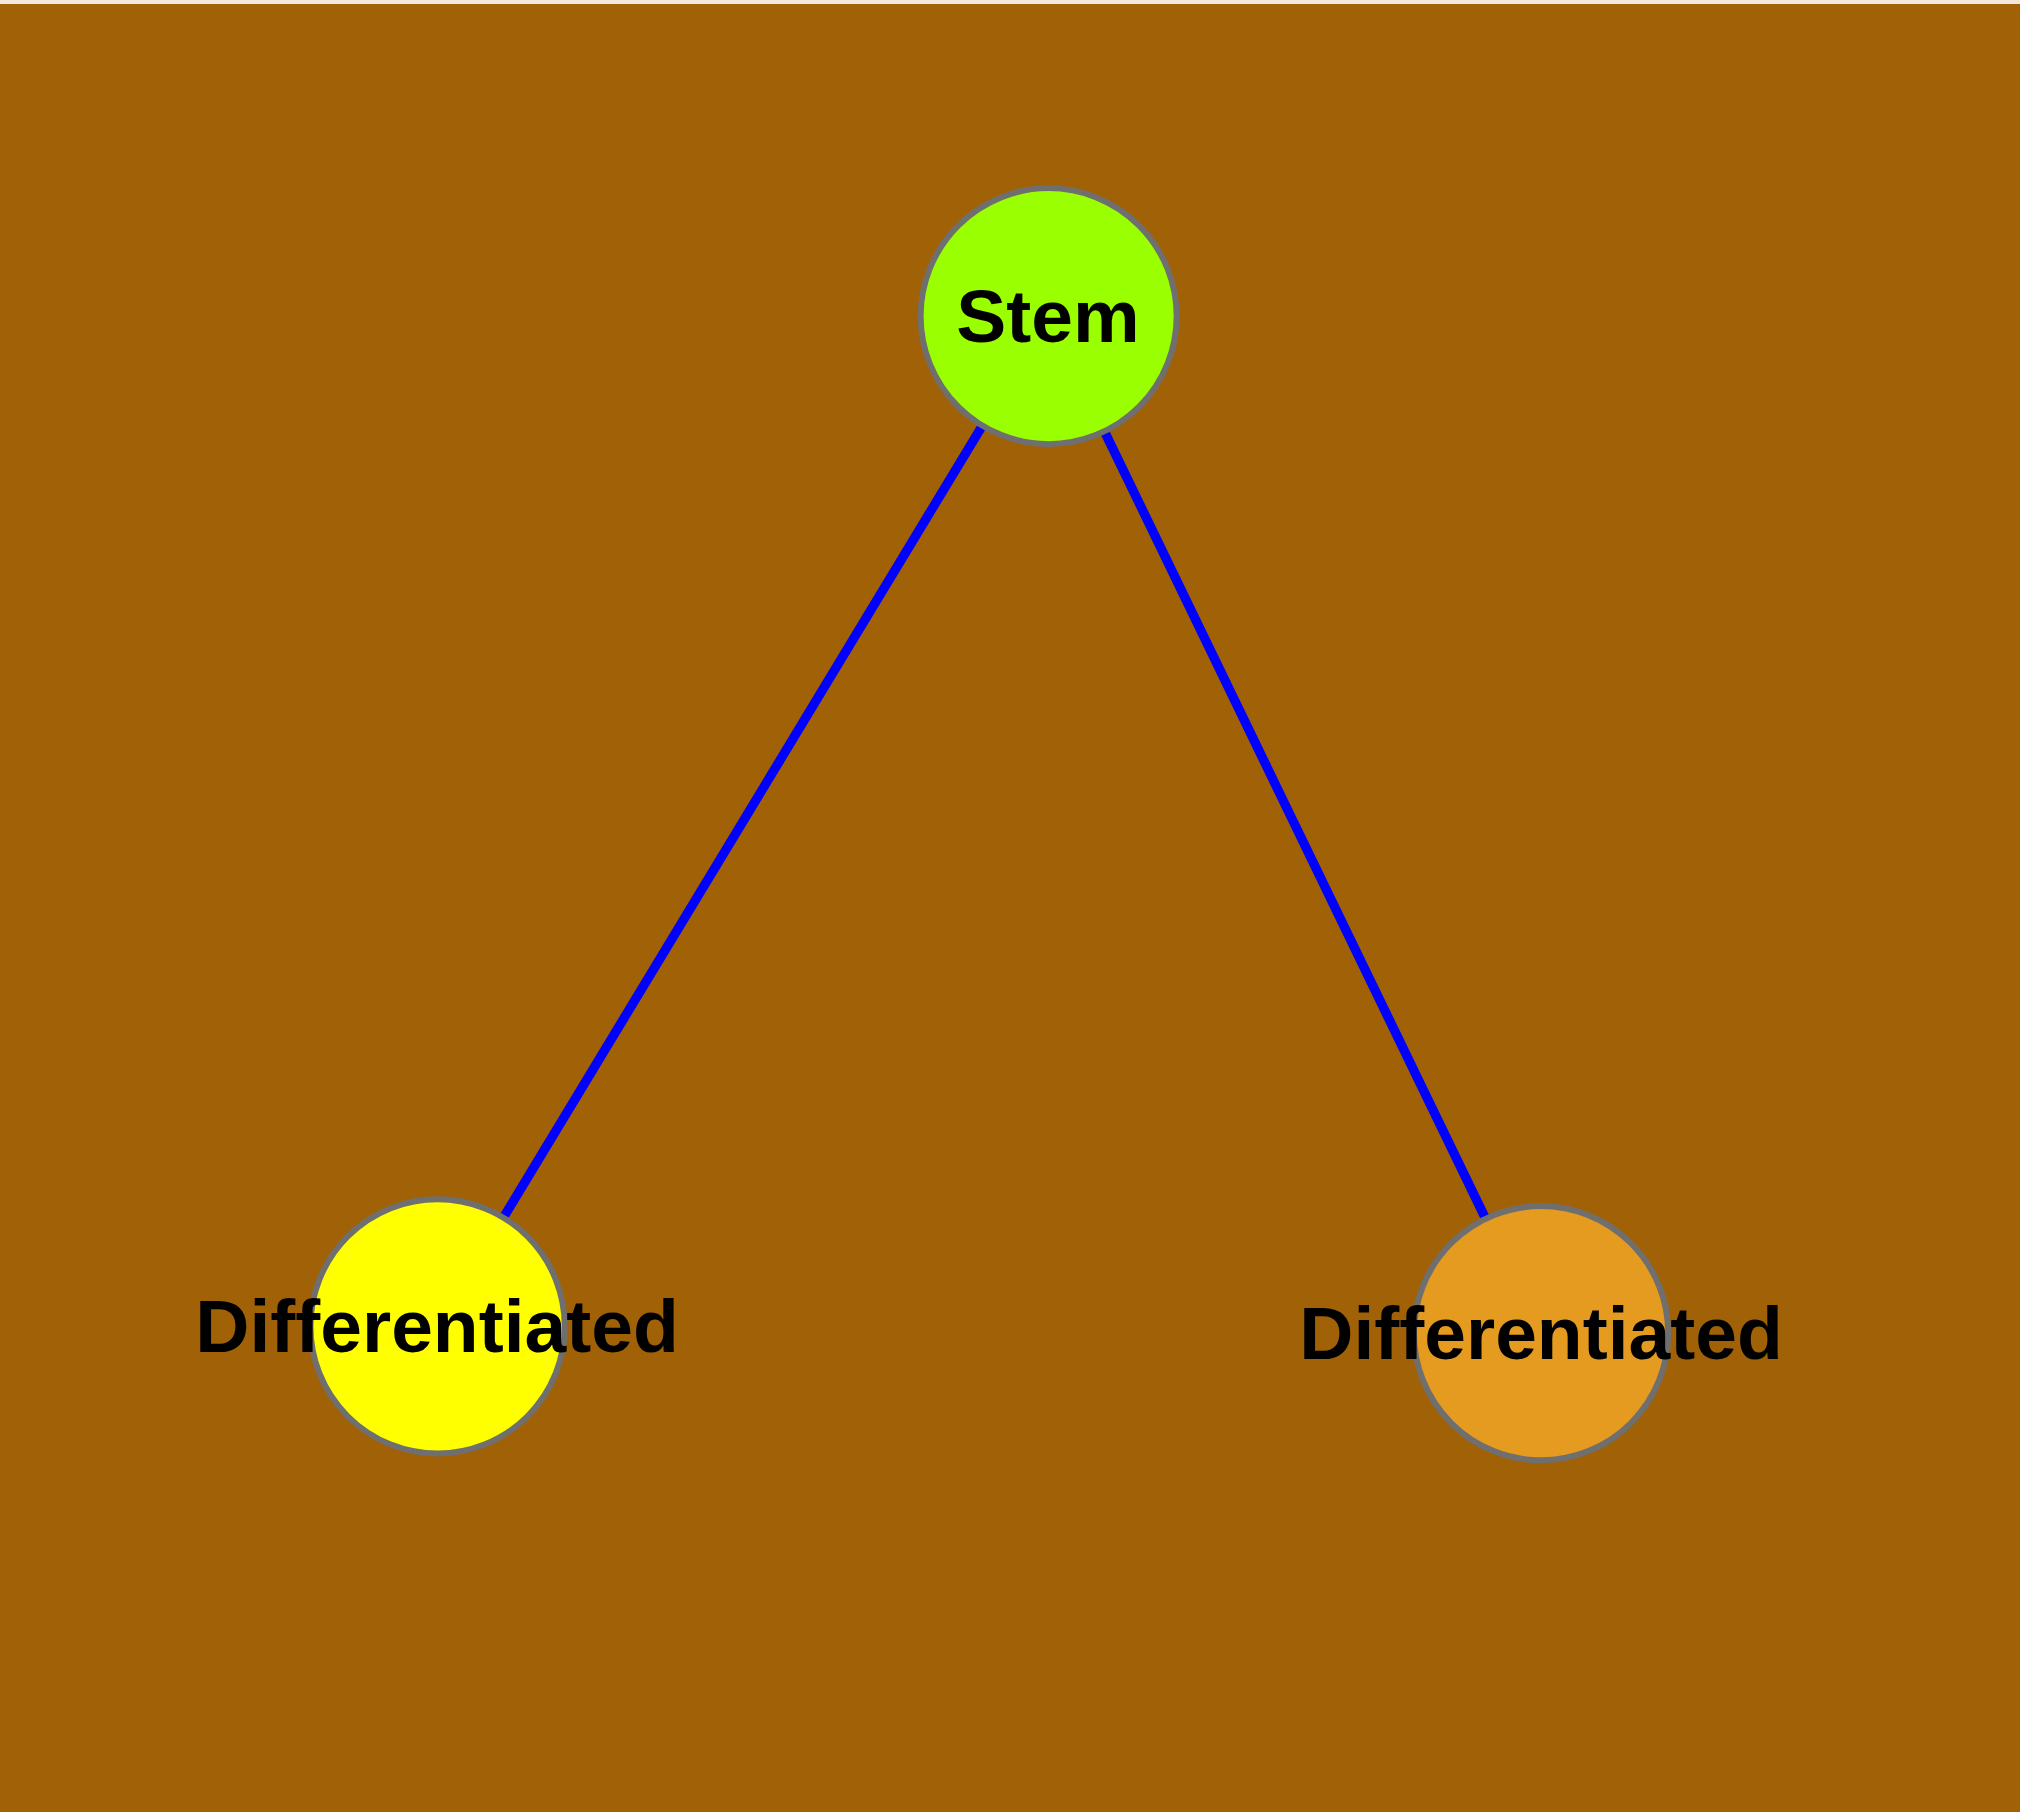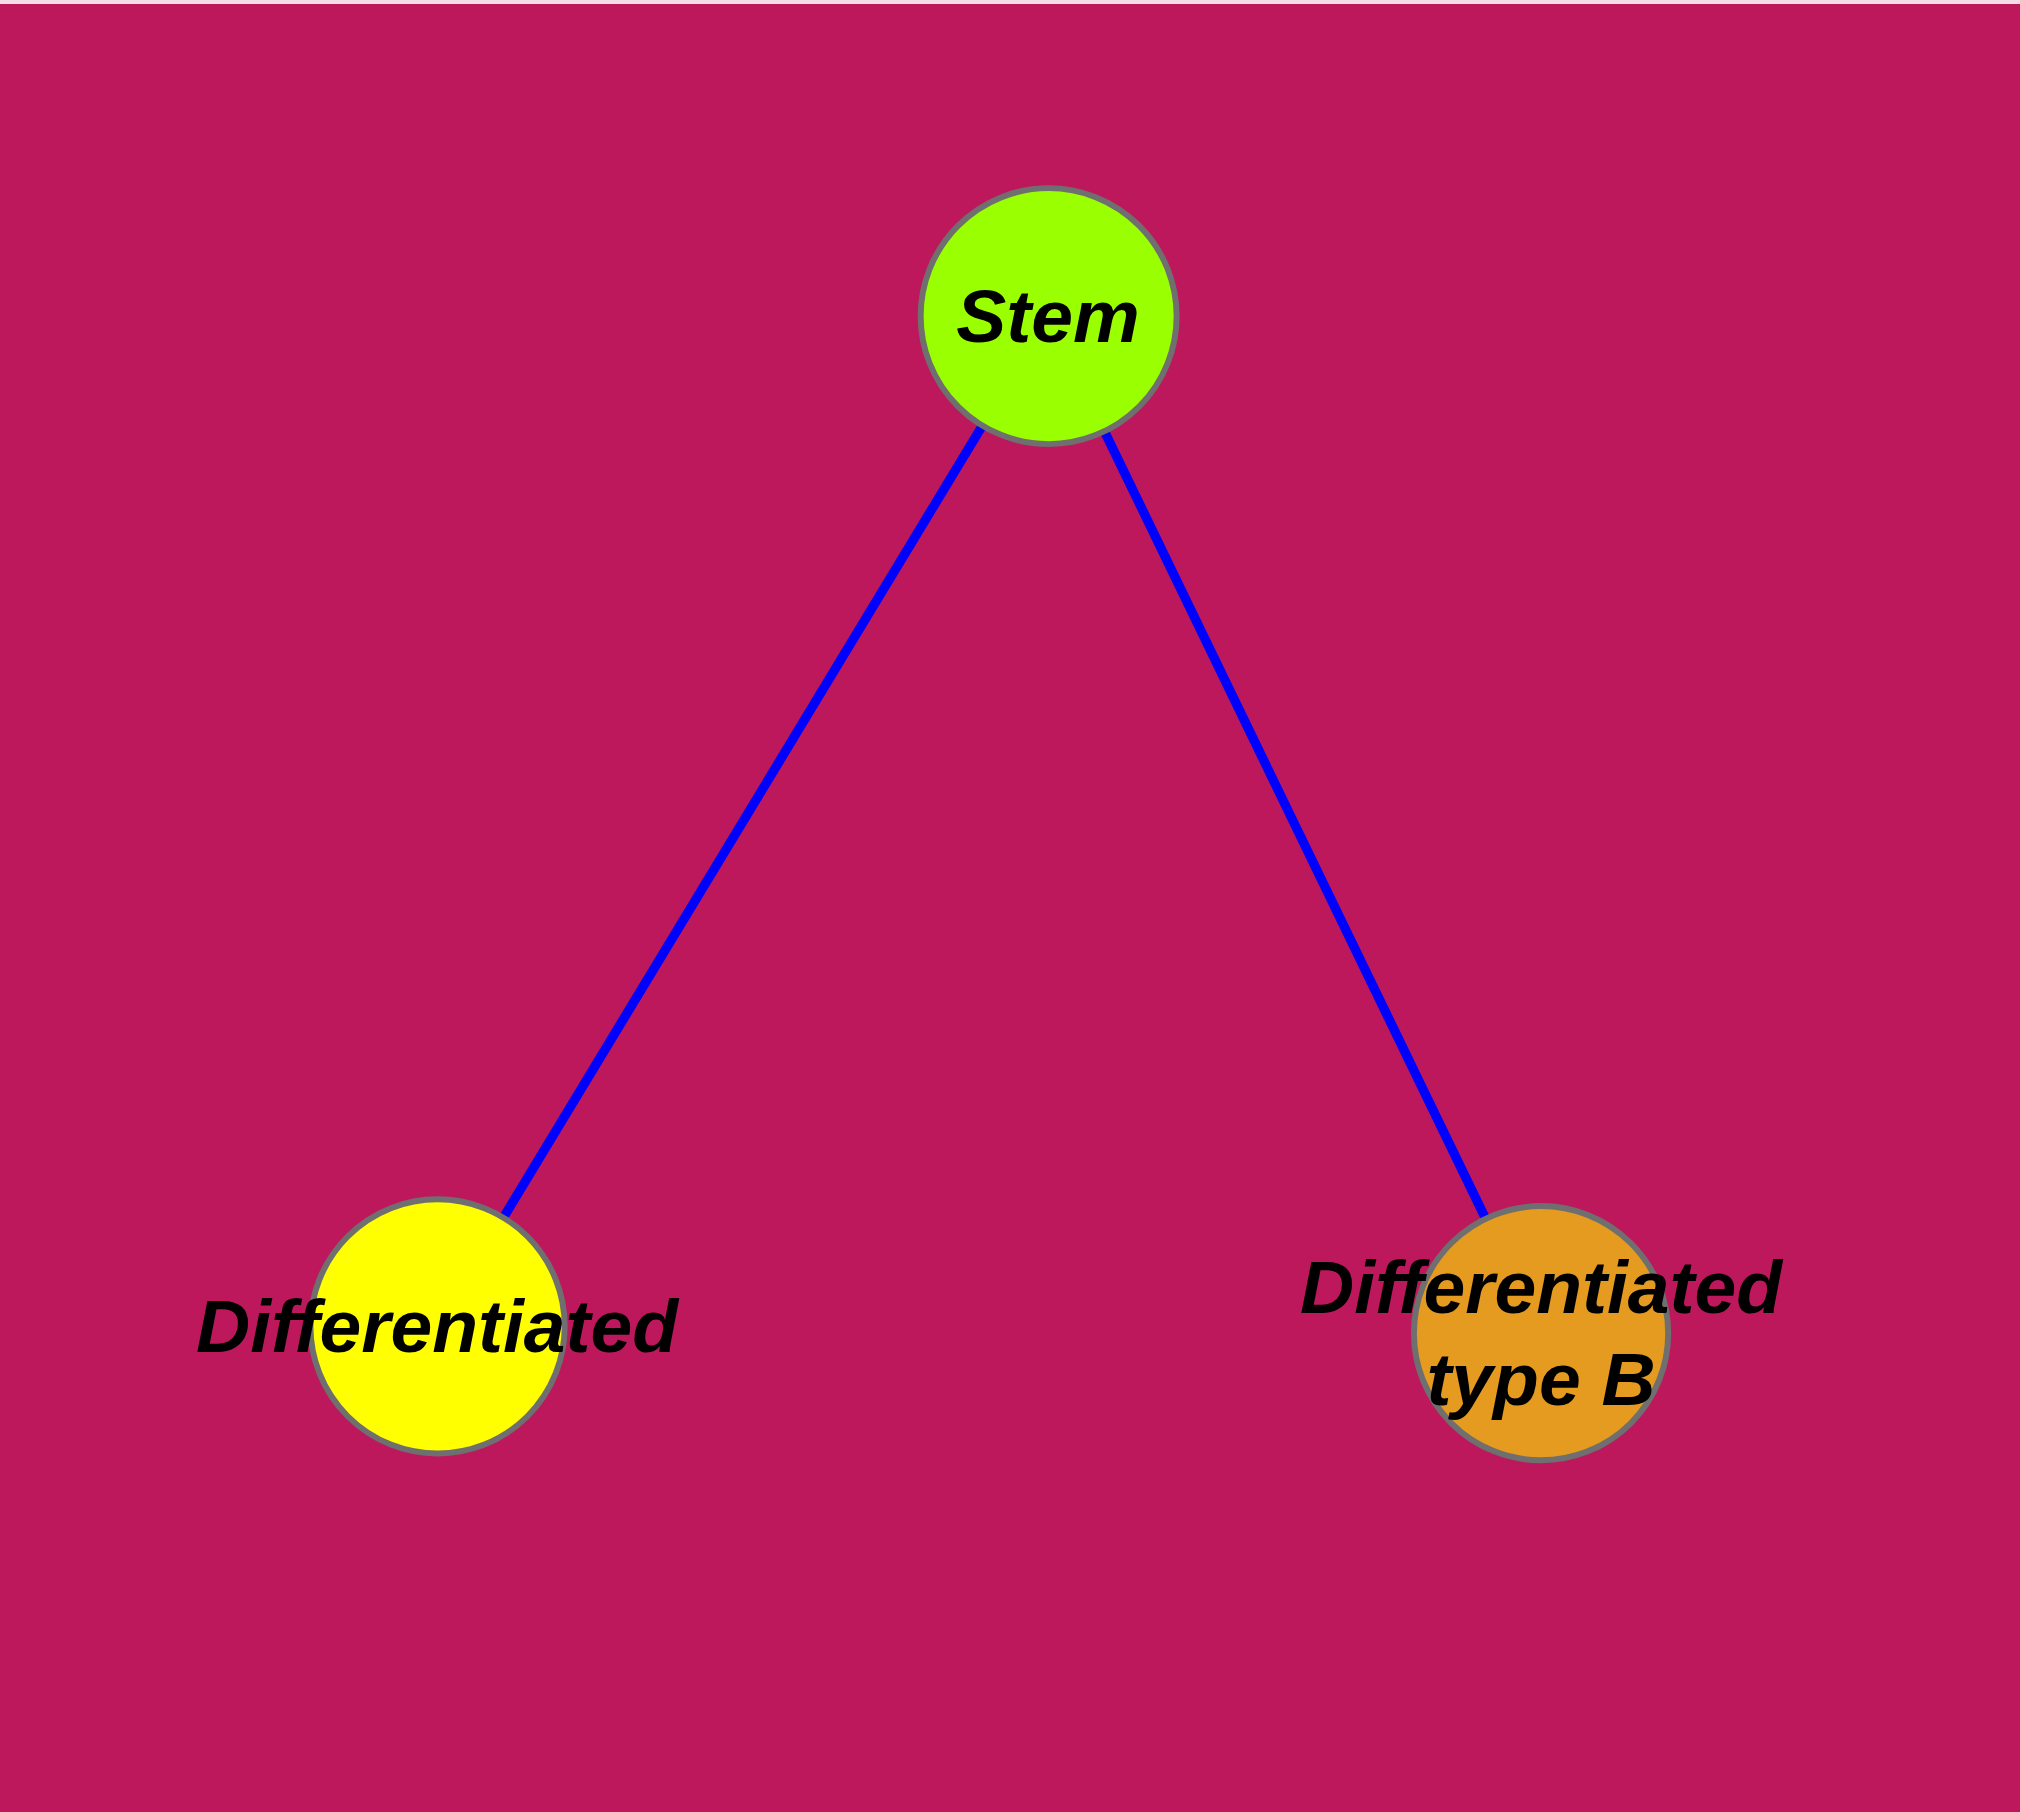--- a/index.html
+++ b/index.html
@@ -37,21 +37,21 @@
     color: #000000;
     white-space: nowrap;
   }
   .label-line {
     display: block;
   }
 </style>
 </head>
 <body>
 
-<div class="canvas" style="background-color: #be185d; font-style: italic;">
+<div class="canvas" style="background-color: #a16207;">
   <div class="top-strip"></div>
 
   <svg class="graph-svg" viewBox="0 0 2384 2138">
     <line x1="1237" y1="373" x2="516" y2="1565" stroke="#0000ff" stroke-width="11"></line>
     <line x1="1237" y1="373" x2="1818" y2="1573" stroke="#0000ff" stroke-width="11"></line>
 
     <circle cx="1237" cy="373" r="151" fill="#9aff00" stroke="#6f6f6f" stroke-width="7"></circle>
     <circle cx="516" cy="1565" r="150" fill="#ffff00" stroke="#6f6f6f" stroke-width="7"></circle>
     <circle cx="1818" cy="1573" r="150" fill="#e49b20" stroke="#6f6f6f" stroke-width="7"></circle>
   </svg>
@@ -59,16 +59,15 @@
   <div class="node-label" style="left: 1048px; top: 316px; color: rgb(0, 0, 0);">
     <span class="label-line">Stem</span>
   </div>
 
   <div class="node-label" style="left: 437px; top: 1326px; color: rgb(0, 0, 0);">
     <span class="label-line">Differentiated</span>
   </div>
 
   <div class="node-label" style="left: 1541px; top: 1333px; color: rgb(0, 0, 0);">
     <span class="label-line">Differentiated</span>
-    <span class="label-line">type B</span>
   </div>
 </div>
 
 
 </body></html>

